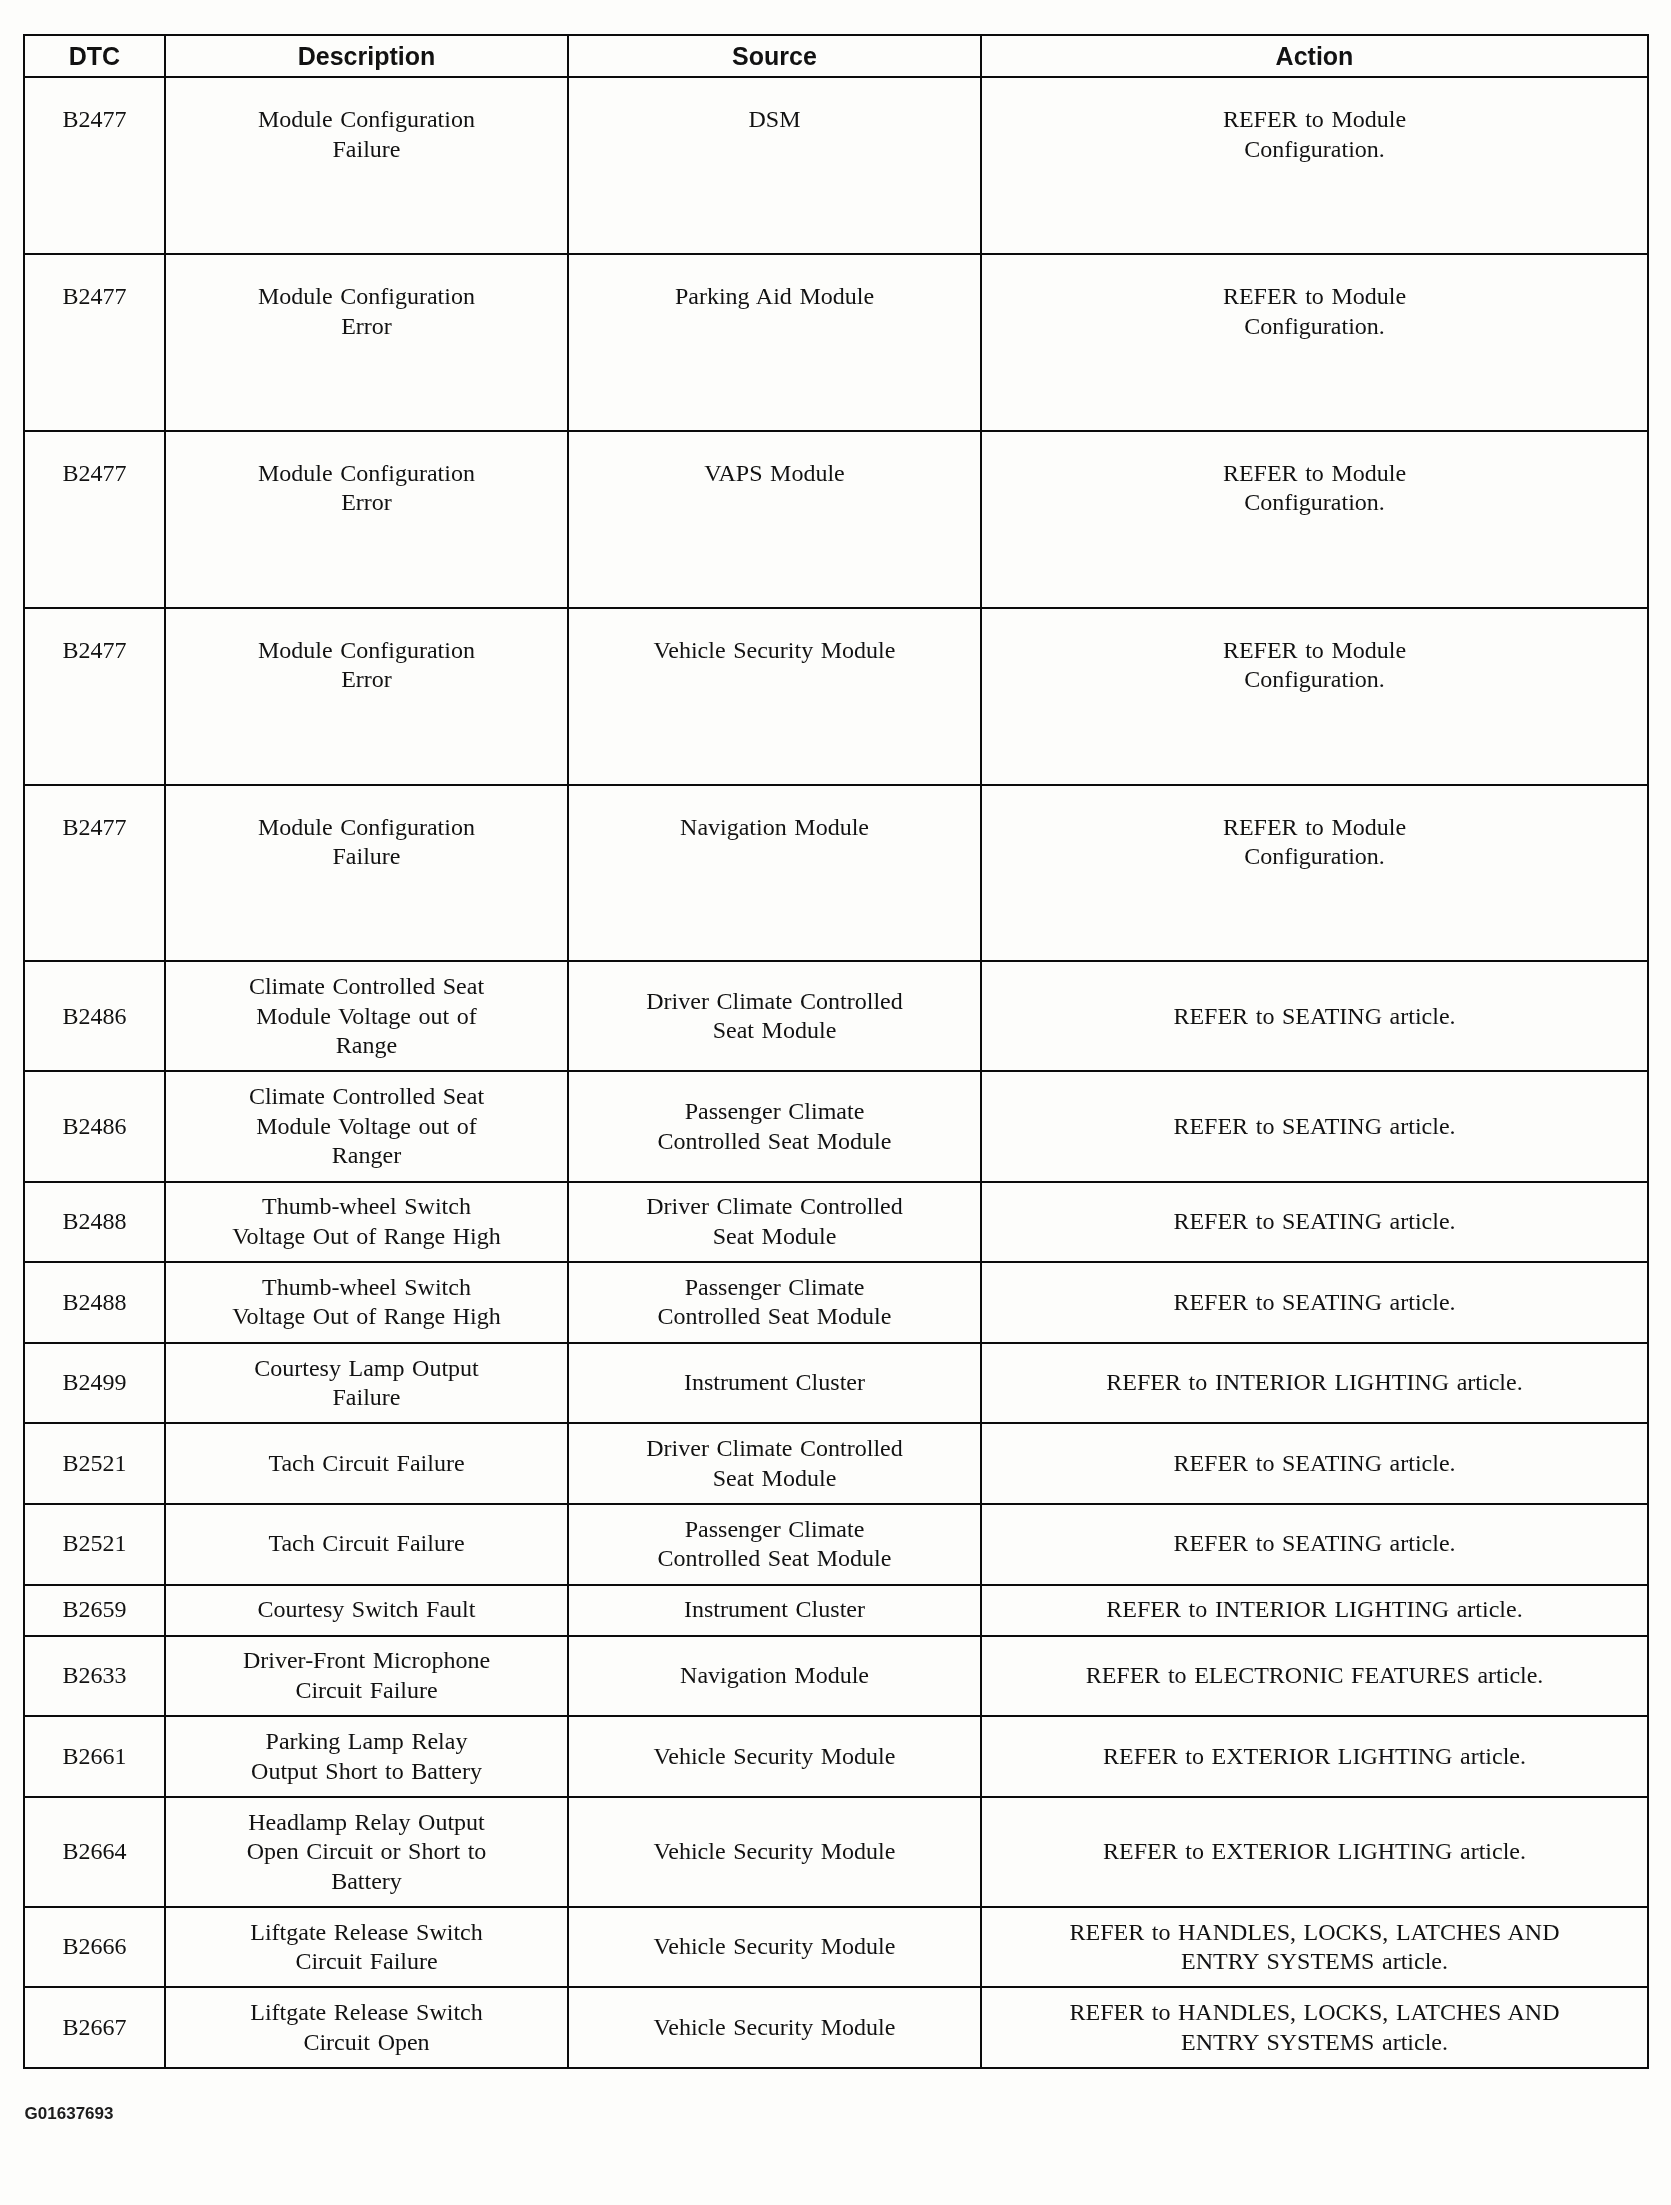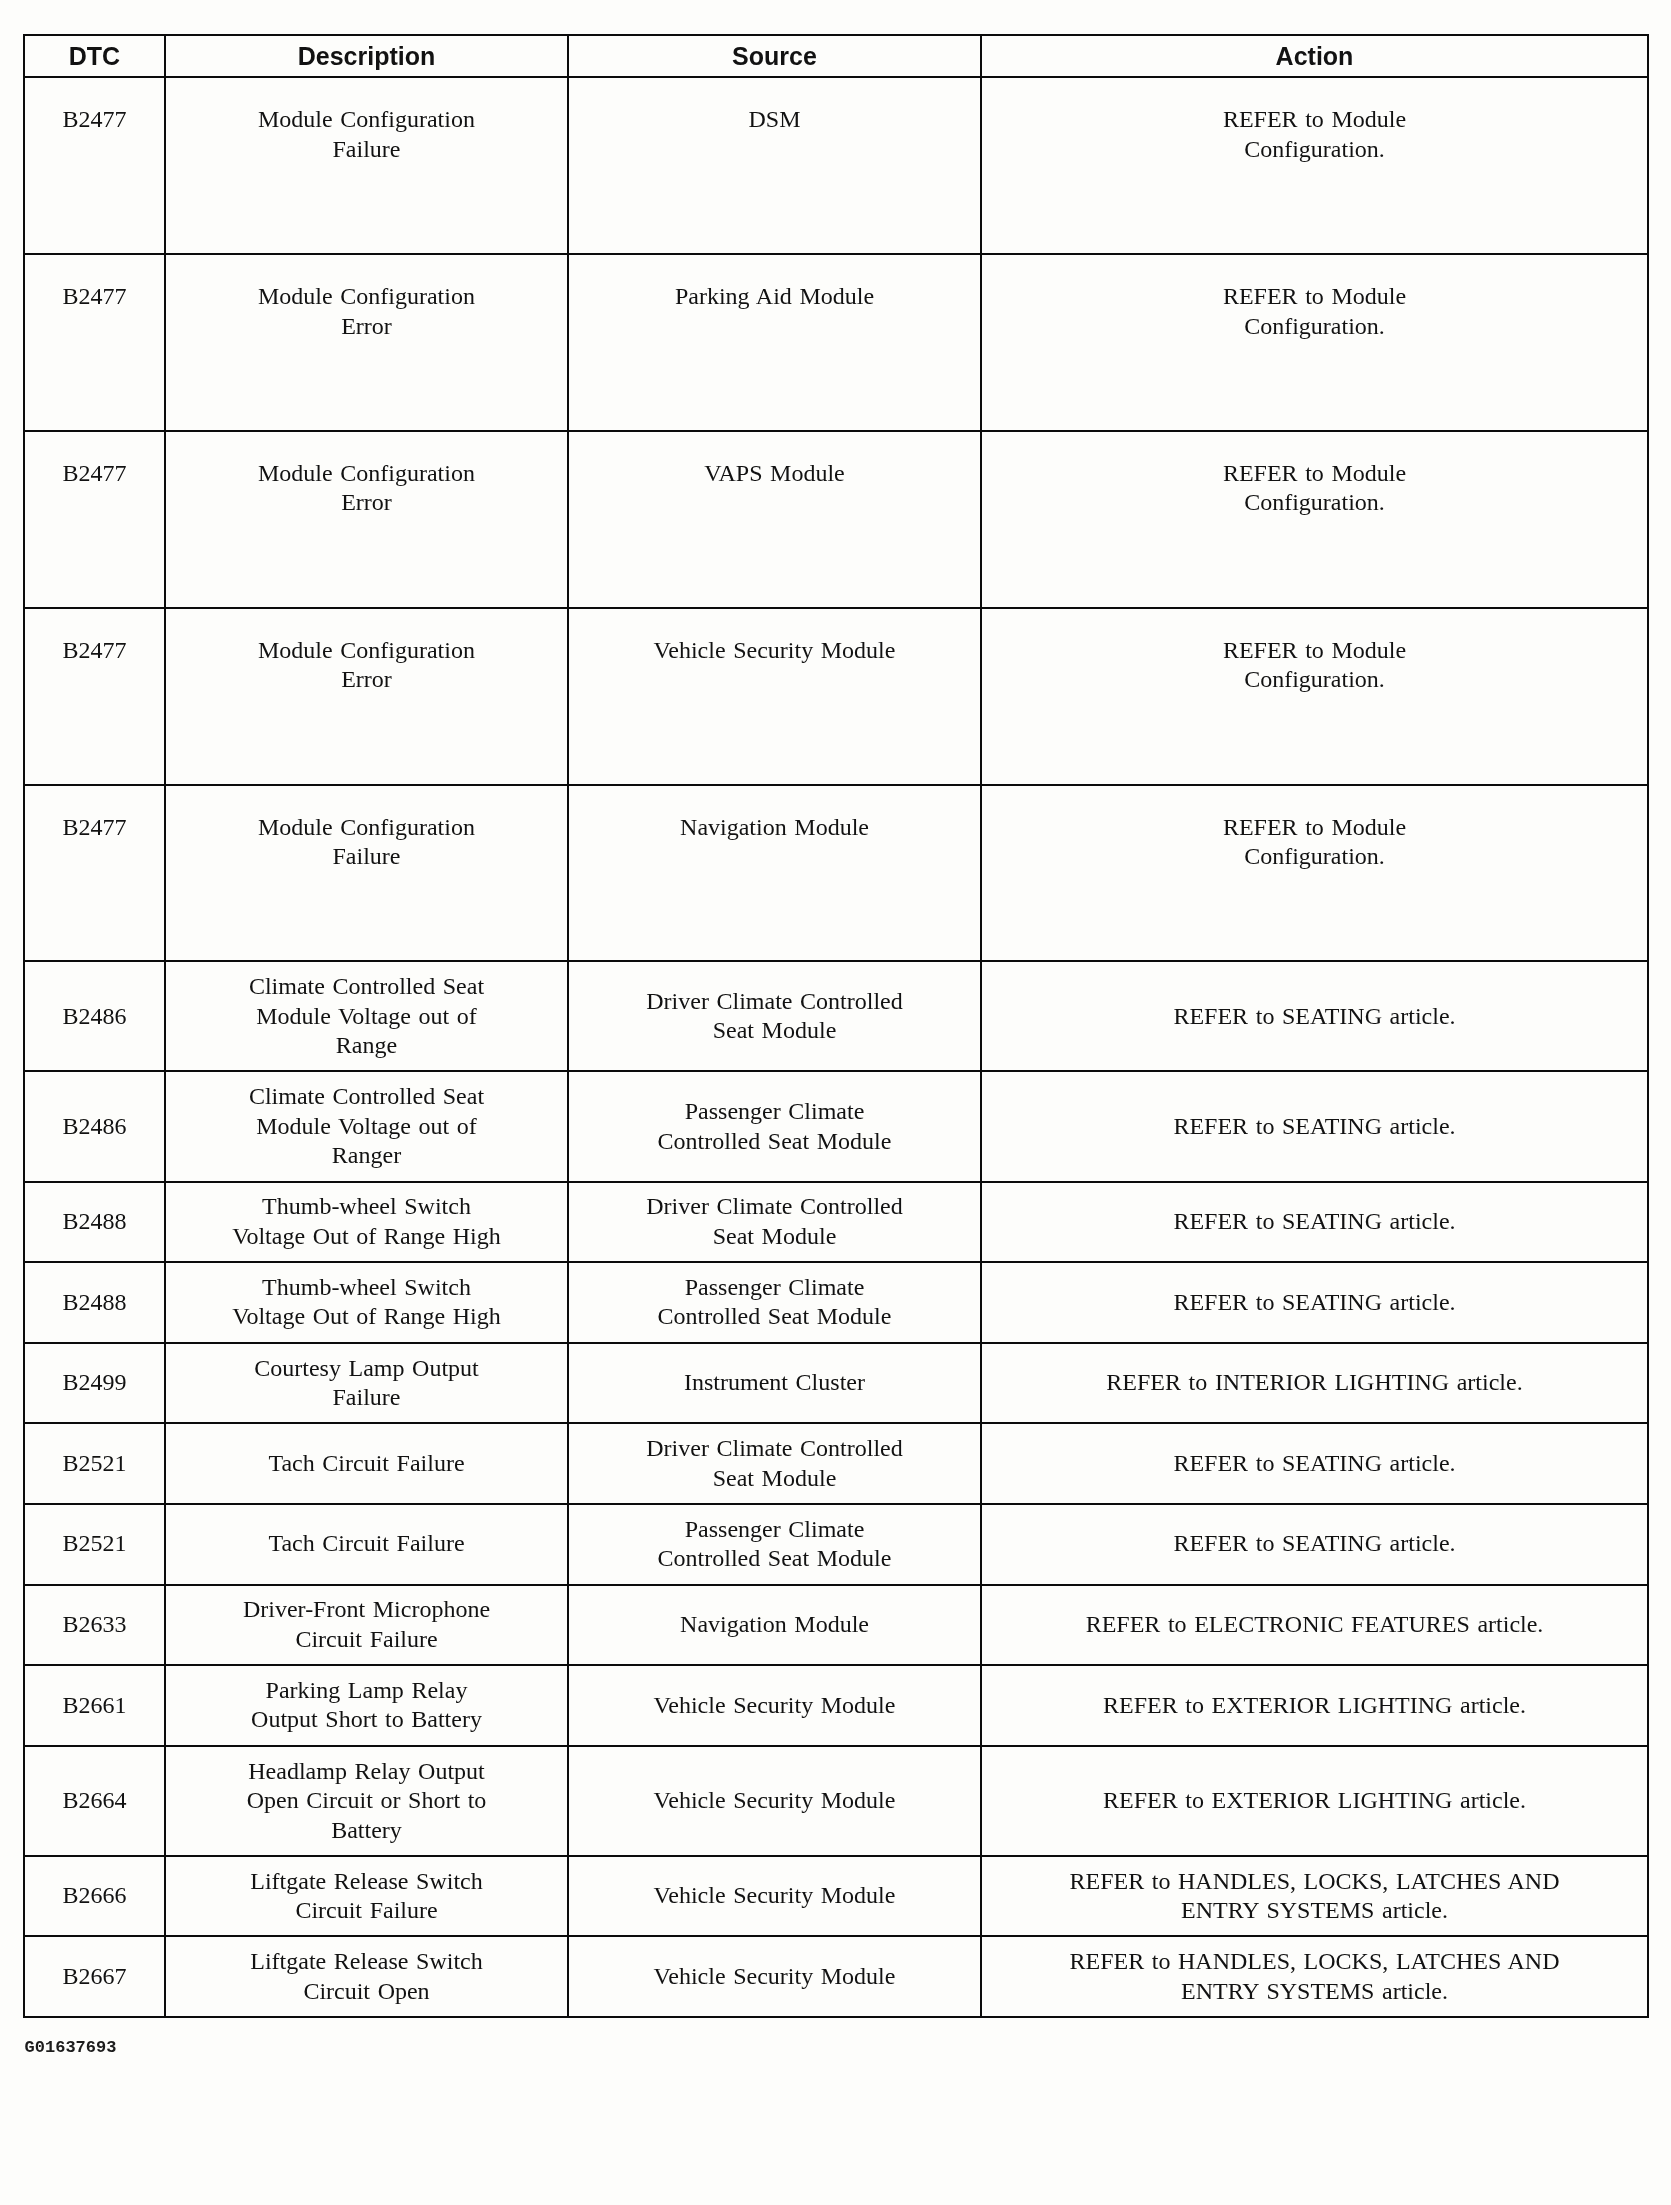--- a/index.html
+++ b/index.html
@@ -50,25 +50,25 @@
   col.col-desc       { width: 403px; }
   col.col-source     { width: 413px; }
   col.col-action     { width: 667px; }
   
   tbody tr:nth-child(-n+5) td {
     height: 138px;
     vertical-align: top;
     padding-top: 27px;
   }
   .figure-code {
-    font-family: Liberation Mono, monospace;
+    font-family: Liberation Sans, sans-serif;
     font-size: 17px;
     font-weight: bold;
     color: #1c1c1c;
-    margin-top: 20px;
+    margin-top: 35px;
     margin-left: 1.6px;
   }
 </style>
 </head>
 <body>
 
 <div class="page">
 
   <table class="dtc-table">
     <colgroup>
@@ -175,20 +175,26 @@
           <td>REFER to SEATING article.</td>
         </tr>
         <tr>
           <td>B2521</td>
           <td>Tach Circuit Failure</td>
           <td>Passenger Climate
 Controlled Seat Module</td>
           <td>REFER to SEATING article.</td>
         </tr>
         <tr>
+          <td>B2659</td>
+          <td>Courtesy Switch Fault</td>
+          <td>Instrument Cluster</td>
+          <td>REFER to INTERIOR LIGHTING article.</td>
+        </tr>
+        <tr>
           <td>B2633</td>
           <td>Driver-Front Microphone
 Circuit Failure</td>
           <td>Navigation Module</td>
           <td>REFER to ELECTRONIC FEATURES article.</td>
         </tr>
         <tr>
           <td>B2661</td>
           <td>Parking Lamp Relay
 Output Short to Battery</td>

